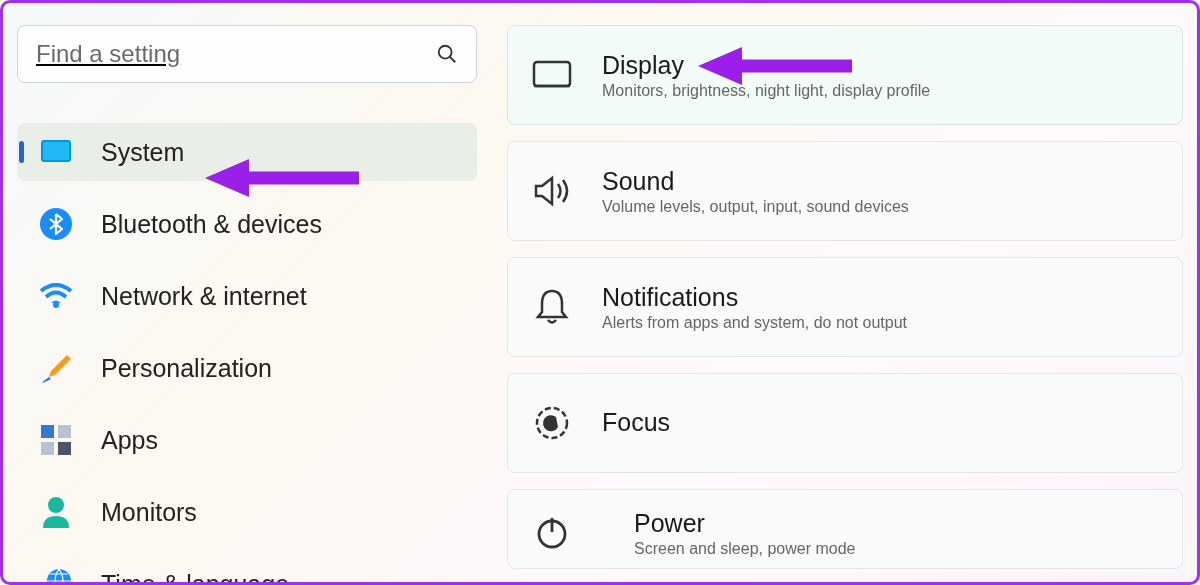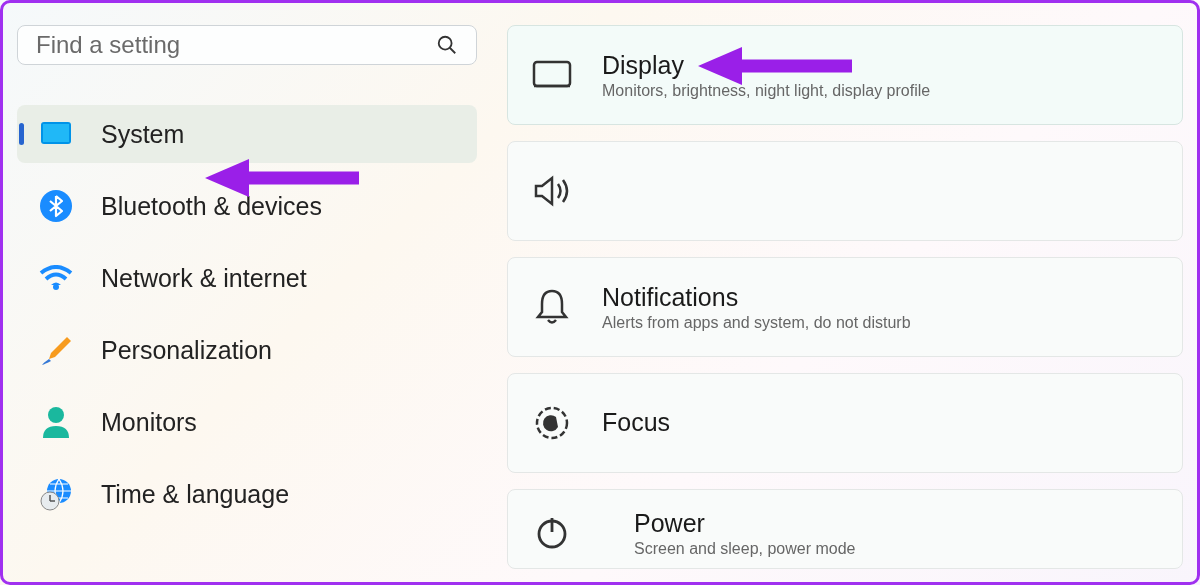--- a/index.html
+++ b/index.html
@@ -22,25 +22,26 @@
     }
     .sidebar {
       width: 460px;
       flex-shrink: 0;
       position: relative;
     }
     .search-box {
       background: #fdfefe;
       border: 1px solid #cfd4d8;
       border-radius: 8px;
-      height: 40px;
+      height: 58px;
       display: flex;
       align-items: center;
       padding: 0 18px;
       margin-bottom: 40px;
+      text-decoration: underline;
     }
     .search-box input {
       flex: 1;
       border: none;
       outline: none;
       background: transparent;
       font-size: 24px;
       color: #5a5a5a;
     }
     .search-box input::placeholder { color: #6a6a6a; }
@@ -182,20 +183,31 @@
         <span class="nav-icon">
           <svg width="34" height="34" viewBox="0 0 34 34">
               <path d="M28 4 L32 8 L16 24 L10 26 L12 20 Z" fill="#f79b1e"></path>
               <path d="M10 26 Q4 30 3 32 Q6 31 12 28 Z" fill="#3478d6"></path>
             </svg>
         </span>
         <span class="nav-label">Personalization</span>
       </li>
       <li class="nav-item">
         <span class="nav-icon">
+          <svg width="30" height="30" viewBox="0 0 30 30">
+              <rect x="0" y="0" width="13" height="13" fill="#3478d6"></rect>
+              <rect x="17" y="0" width="13" height="13" fill="#b8c2cc"></rect>
+              <rect x="0" y="17" width="13" height="13" fill="#b8c2cc"></rect>
+              <rect x="17" y="17" width="13" height="13" fill="#4a5568"></rect>
+            </svg>
+        </span>
+        <span class="nav-label">Apps</span>
+      </li>
+      <li class="nav-item">
+        <span class="nav-icon">
           <svg width="30" height="32" viewBox="0 0 30 32">
               <circle cx="15" cy="9" r="8" fill="#1ab89e"></circle>
               <path d="M2 32 Q2 20 15 20 Q28 20 28 32 Z" fill="#1ab89e"></path>
             </svg>
         </span>
         <span class="nav-label">Monitors</span>
       </li>
       <li class="nav-item">
         <span class="nav-icon">
           <svg width="34" height="34" viewBox="0 0 34 34">
@@ -232,31 +244,35 @@
       </div>
     </div>
     <div class="card">
       <span class="card-icon">
         <svg width="40" height="34" viewBox="0 0 40 34" fill="none" stroke="#333" stroke-width="2.5">
             <path d="M4 12 H10 L20 4 V30 L10 22 H4 Z"></path>
             <path d="M26 10 Q31 17 26 24"></path>
             <path d="M31 6 Q39 17 31 28"></path>
           </svg>
       </span>
+      <div class="card-text">
+        <div class="card-title">Sound</div>
+        <div class="card-desc">Volume levels, output, input, sound devices</div>
+      </div>
     </div>
     <div class="card">
       <span class="card-icon">
         <svg width="34" height="38" viewBox="0 0 34 38" fill="none" stroke="#333" stroke-width="2.5">
             <path d="M17 3 Q27 3 27 16 V24 L31 29 H3 L7 24 V16 Q7 3 17 3 Z"></path>
             <path d="M13 32 Q17 37 21 32"></path>
           </svg>
       </span>
       <div class="card-text">
         <div class="card-title">Notifications</div>
-        <div class="card-desc">Alerts from apps and system, do not disturb</div>
+        <div class="card-desc">Alerts from apps and system, do not output</div>
       </div>
     </div>
     <div class="card">
       <span class="card-icon">
         <svg width="36" height="36" viewBox="0 0 36 36" fill="none" stroke="#333" stroke-width="2.5">
             <circle cx="18" cy="18" r="15" stroke-dasharray="6 3"></circle>
             <path d="M22 12 A8 8 0 1 0 24 22" fill="#333" stroke="none"></path>
           </svg>
       </span>
       <div class="card-text">

